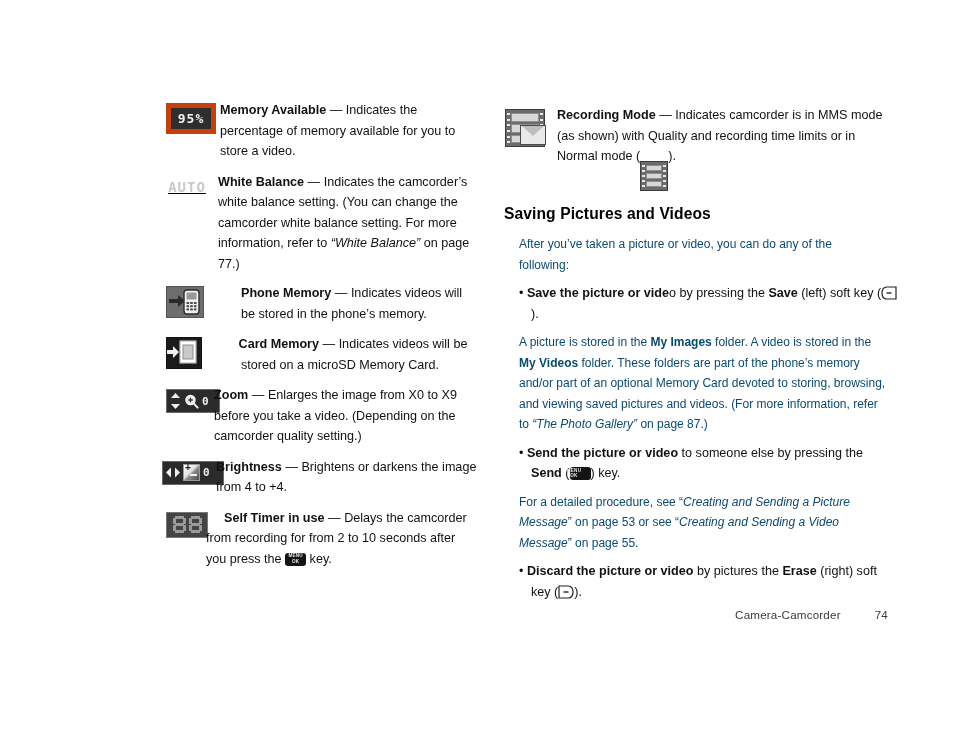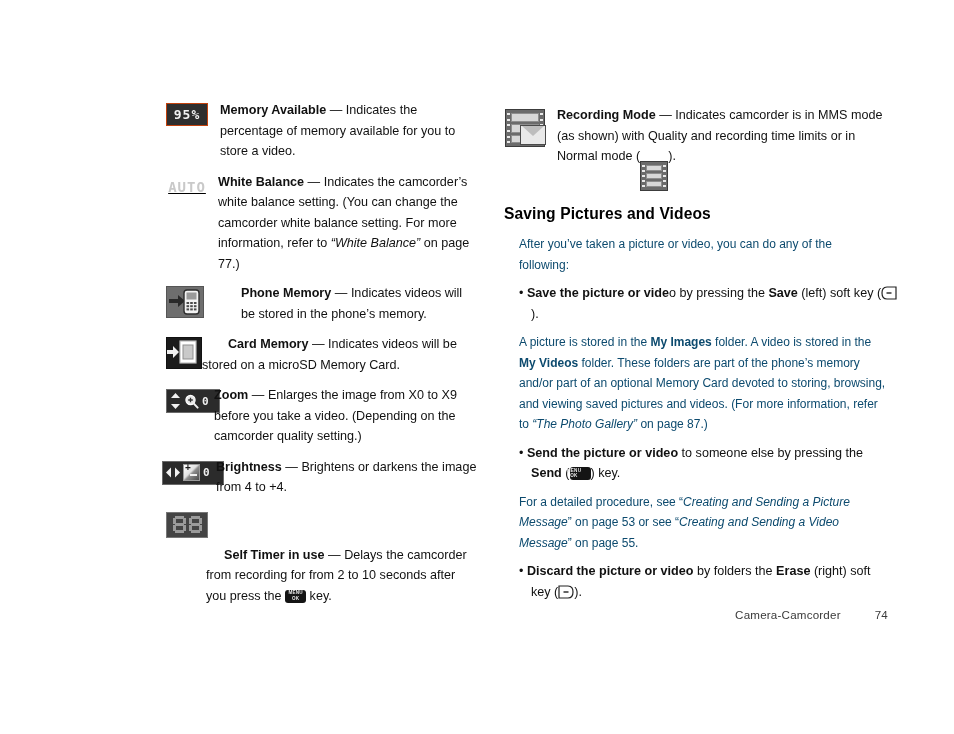--- a/index.html
+++ b/index.html
@@ -39,21 +39,21 @@
     font-size:11.6px;color:#3a3a3a;letter-spacing:.2px;
   }
   .footer .pg{display:inline-block;margin-left:34px;}
 
   
   .seg{
     font-family:"DejaVu Sans Mono","Liberation Mono",monospace;
     font-weight:bold;letter-spacing:1px;
   }
   .chip-95{
-    width:40px;height:21px;background:#2e2e2e;border:1px solid #c2410c;
+    width:40px;height:21px;background:#2e2e2e;border:5px solid #c2410c;
     display:flex;align-items:center;justify-content:center;
     color:#f2f2f2;font-size:13px;line-height:1;
   }
   .chip-auto{
     width:42px;height:22px;background:#ffffff;
     display:flex;align-items:center;justify-content:center;
     color:#c9c9c9;font-size:14px;line-height:1;
   }
   .chip-timer{
     width:40px;height:24px;background:#444;border:1px solid #777;
@@ -197,21 +197,21 @@
         <div class="chip-card">
           <svg width="32" height="28" viewBox="0 0 32 28">
             <path d="M0 12 h6 v-4 l6 6 -6 6 v-4 h-6 z" fill="#efefef"></path>
             <g transform="translate(12,2)">
               <rect x="1" y="1" width="16" height="22" fill="#ffffff" stroke="#bdbdbd" stroke-width="1.2"></rect>
               <rect x="4" y="5" width="10" height="14" fill="#c9c9c9" stroke="#8f8f8f" stroke-width="1"></rect>
             </g>
           </svg>
         </div>
       </div>
-      <div class="txt t" style="width:300px;margin-left:-10px;">
+      <div class="txt t" style="width:300px;margin-left:-10px;text-align:center;">
         <span class="ind-26" style="display:inline;"></span><b>Card Memory</b><span> — </span><span>Indicates videos will be stored on a microSD Memory Card.</span>
       </div>
     </div>
 
     <div class="entry" style="margin-bottom:10px;">
       <div class="ico" style="width:54px;padding-top:4px;">
         <div class="chip-strip" style="width:46px;">
           <svg width="11" height="16" viewBox="0 0 11 16">
             <path d="M5.5 0 L10 5 H1 Z" fill="#f2f2f2"></path>
             <path d="M5.5 16 L10 11 H1 Z" fill="#f2f2f2"></path>
@@ -261,21 +261,21 @@
             <span class="s1"></span>
               <span class="s2"></span>
               <span class="s3"></span>
               <span class="s4"></span>
               <span class="s5"></span>
               <span class="s6"></span>
               <span class="s7"></span>
           </span>
         </div>
       </div>
-      <div class="txt t" style="width:300px;margin-left:-10px;margin-top:37px;">
+      <div class="txt t" style="width:300px;margin-left:-10px;">
         <span style="padding-left:18px;"></span><b>Self Timer in use</b><span> — </span><span>Delays the camcorder from recording for from 2 to 10 seconds after you press the </span><span class="key-menu"><i class="a">MENU</i><i class="b">OK</i></span><span> key.</span>
       </div>
     </div>
 
   </div>
 
   <div class="col-right">
 
     <div class="entry" style="margin-bottom:2px;">
       <div class="ico" style="width:52px;padding-top:3px;">
@@ -346,21 +346,21 @@
 
     <p class="bul" style="margin-left:14px;width:366px;">
       <span>• </span><b>Send the picture or video</b><span> to someone else by pressing the </span><b>Send</b><span> (</span><span class="key-menu"><i class="a">MENU</i><i class="b">OK</i></span><span>) key.</span>
     </p>
 
     <p class="body" style="margin-left:14px;width:366px;">
       <span>For a detailed procedure, see “</span><i>Creating and Sending a Picture Message</i><span>” on page 53 or see “</span><i>Creating and Sending a Video Message</i><span>” on page 55.</span>
     </p>
 
     <p class="bul" style="margin-left:14px;width:360px;">
-      <span>• </span><b>Discard the picture or video</b><span> by folders the </span><b>Erase</b><span> (right) soft key (</span><span class="softkey"><svg width="16" height="14" viewBox="0 0 16 14">
+      <span>• </span><b>Discard the picture or video</b><span> by pictures the </span><b>Erase</b><span> (right) soft key (</span><span class="softkey"><svg width="16" height="14" viewBox="0 0 16 14">
             <path d="M10 1 H1 V13 H10 C14 13 15 10 15 7 C15 4 14 1 10 1 Z" fill="none" stroke="#222" stroke-width="1.2"></path>
             <path d="M5.5 7 H10.5" stroke="#222" stroke-width="1.4"></path>
           </svg></span><span>).</span>
     </p>
 
   </div>
 
   <div class="footer">
     <span>Camera-Camcorder</span><span class="pg">74</span>
   </div>

